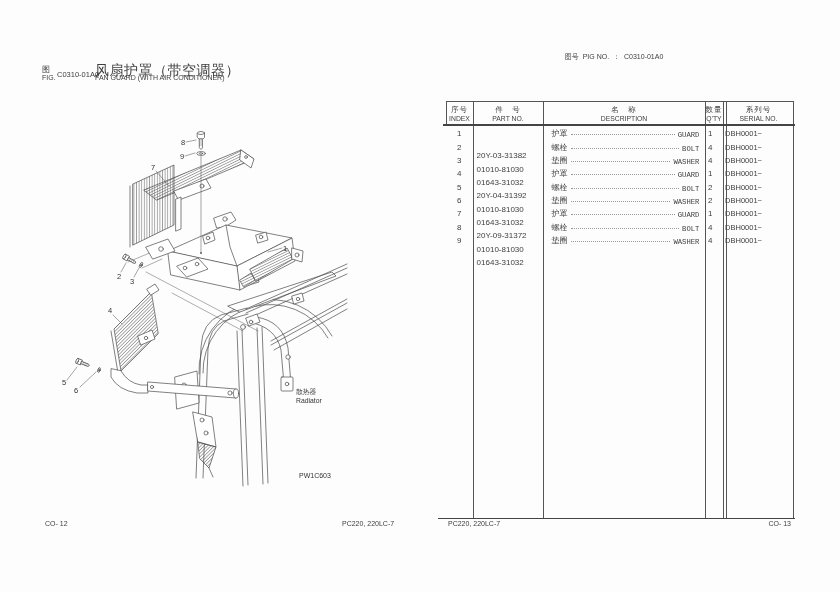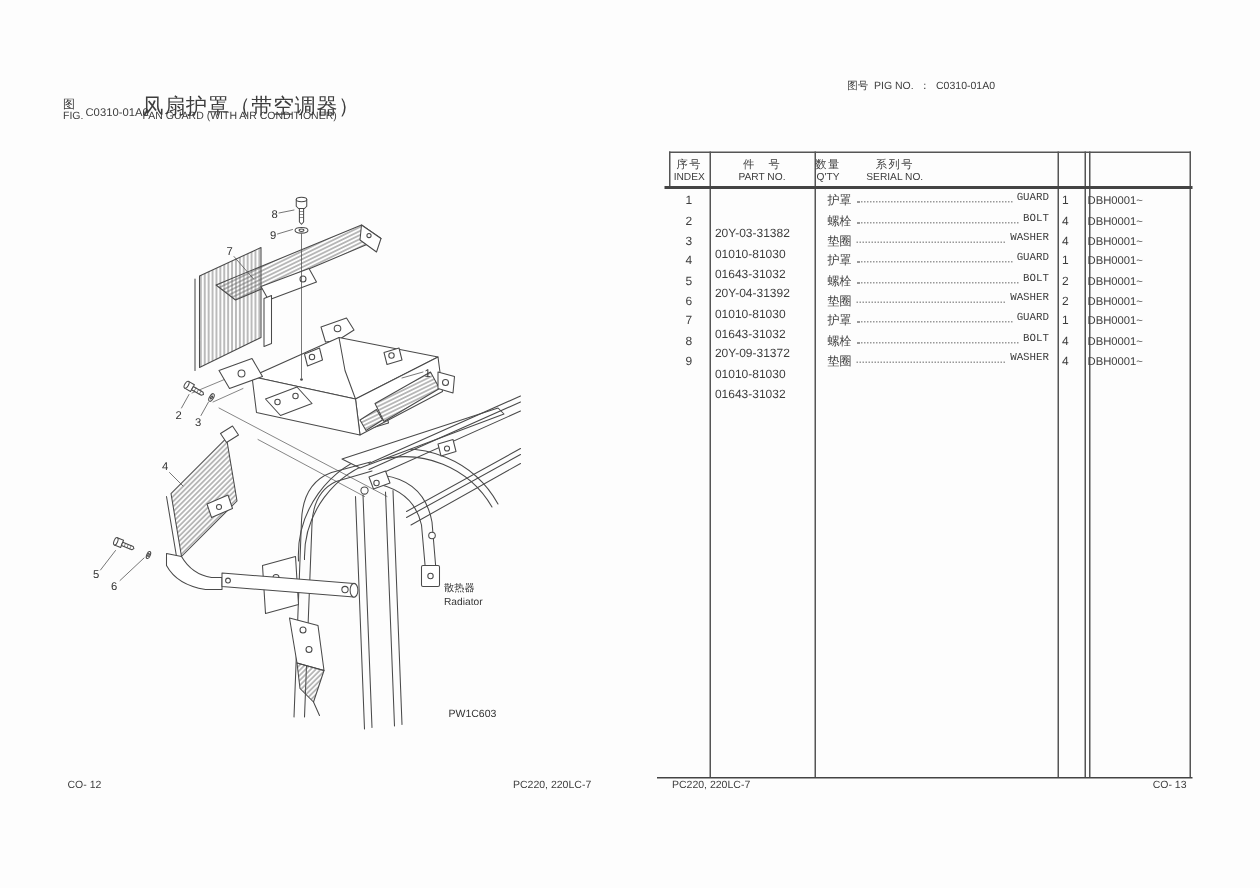--- a/index.html
+++ b/index.html
@@ -32,21 +32,21 @@
   .th{display:flex;flex-direction:column;justify-content:center;align-items:center;line-height:9px;}
   .th .cn{font-size:7.5px;letter-spacing:1px;}
   .th .en{font-size:6.8px;letter-spacing:0;}
   .w1{width:27px}.w2{width:70px}.w3{width:162px}.w4{width:18px}.w5{width:71px}
 
   .tbody{position:absolute;left:0;top:26px;width:348px;}
   .prow{display:flex;height:13.35px;align-items:center;font-size:8px;}
   .c{white-space:nowrap;}
   .c-index{width:27px;text-align:center;}
   .c-part{width:70px;padding-left:4px;box-sizing:border-box;margin-top:44px;}
-  .c-desc{width:162px;display:flex;align-items:flex-start;padding:0 2px 0 10px;box-sizing:border-box;}
+  .c-desc{width:162px;display:flex;align-items:flex-end;padding:0 2px 0 10px;box-sizing:border-box;}
   .c-desc .cn{font-size:8px;}
   .c-desc .en{font-size:7.2px;font-family:Liberation Mono, monospace;}
   .dots{flex:1;border-bottom:1px dotted #999;align-self:flex-end;margin:0 3px 4px;height:0;}
   .c-qty{width:18px;text-align:center;}
   .c-serial{width:76px;padding-left:6px;box-sizing:border-box;font-size:7.5px;}
 
   
   .ft{position:absolute;top:520px;font-size:7px;}
   #ft-left-page{left:45px;}
   #ft-left-model{left:342px;}
@@ -233,20 +233,24 @@
 
     <div class="thead">
       <div class="th w1">
         <span class="cn">序号</span>
         <span class="en">INDEX</span>
       </div>
       <div class="th w2">
         <span class="cn">件　号</span>
         <span class="en">PART NO.</span>
       </div>
+      <div class="th w3">
+        <span class="cn">名　称</span>
+        <span class="en">DESCRIPTION</span>
+      </div>
       <div class="th w4">
         <span class="cn">数量</span>
         <span class="en">Q'TY</span>
       </div>
       <div class="th w5">
         <span class="cn">系列号</span>
         <span class="en">SERIAL NO.</span>
       </div>
     </div>
 

